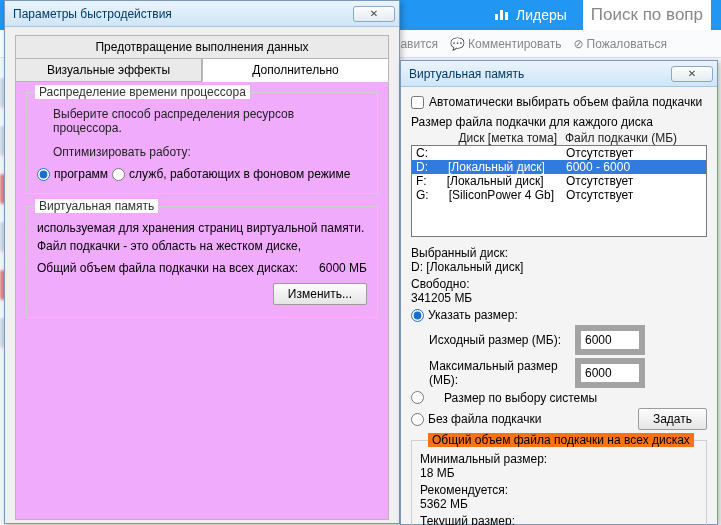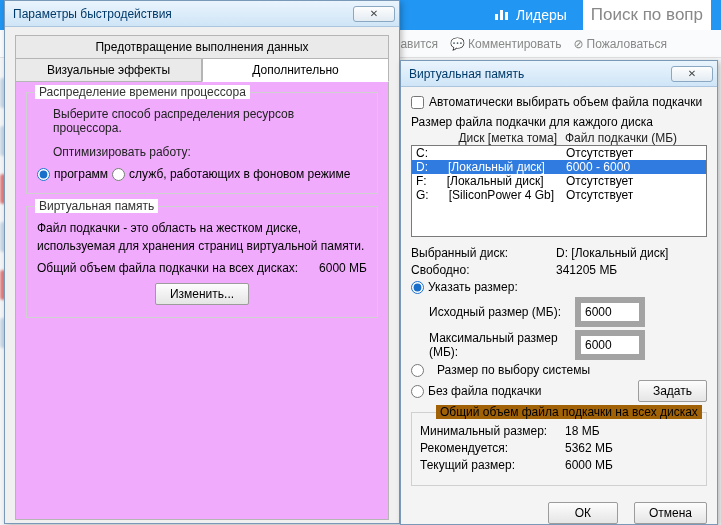--- a/index.html
+++ b/index.html
@@ -119,21 +119,21 @@
   .vm-total-row { display: flex; margin-top: 8px; }
   .vm-total-row .lbl { flex: 1; }
   .btn {
     border: 1px solid #9c9c9c;
     background: linear-gradient(#fdfdfd,#e5e5e5);
     padding: 3px 14px;
     font-size: 12px;
     border-radius: 2px;
     cursor: pointer;
   }
-  .btn-row-right { display: flex; justify-content: center; margin-top: 8px; }
+  .btn-row-right { display: flex; justify-content: flex-end; margin-top: 8px; }
 
   
   .dlg2 { top: 60px; left: 400px; width: 318px; height: 465px; background: #f4f4f4; }
   .dlg2 .body { padding: 8px 10px; }
   .chk-row { display: flex; align-items: center; gap: 5px; margin-bottom: 6px; }
   .drive-list {
     border: 1px solid #7a7a7a;
     background: #fff;
     font-family: Tahoma, sans-serif;
     font-size: 12px;
@@ -141,21 +141,21 @@
     overflow: hidden;
   }
   .drive-header { display: flex; color: #222; padding: 0; font-size: 12px; }
   .drive-header .c1 { width: 150px; padding: 0 4px; text-align: right; }
   .drive-header .c2 { flex: 1; padding: 0 4px; }
   .drive-row { display: flex; padding: 0; }
   .drive-row .c1 { width: 150px; padding: 0 4px; white-space: pre; }
   .drive-row .c2 { flex: 1; padding: 0 4px; }
   .drive-row.selected { background: #2f7bdf; color: #fff; }
 
-  .kv-row { display: flex; margin: 3px 0; }
+  .kv-row { display: flex; margin: 3px 0; flex-direction: column; }
   .kv-row .k { width: 145px; }
   .kv-row .v { flex: 1; }
 
   .subgroup {
     border: 1px solid #d0d0d0;
     padding: 8px 8px 10px 8px;
     margin-top: 6px;
     position: relative;
   }
   .size-row { display: flex; align-items: center; margin: 3px 0; gap: 6px; }
@@ -239,22 +239,22 @@
         </label>
         <label>
           <input type="radio" name="cpu" style="">
           <span>служб, работающих в фоновом режиме</span>
         </label>
       </div>
     </div>
 
     <div class="groupbox">
       <div class="legend">Виртуальная память</div>
+      <div class="vm-text">используемая для хранения страниц виртуальной памяти.</div>
       <div class="vm-text">Файл подкачки - это область на жестком диске,</div>
-      <div class="vm-text">используемая для хранения страниц виртуальной памяти.</div>
       <div class="vm-total-row">
         <div class="lbl">Общий объем файла подкачки на всех дисках:</div>
         <div>6000 МБ</div>
       </div>
       <div class="btn-row-right">
         <button class="btn">Изменить...</button>
       </div>
     </div>
 
   </div>
@@ -316,35 +316,35 @@
     <div class="size-row">
       <div class="lbl" style="padding-left:18px">Исходный размер (МБ):</div>
       <input class="num-input" value="6000" style="">
     </div>
     <div class="size-row">
       <div class="lbl" style="padding-left:18px">Максимальный размер (МБ):</div>
       <input class="num-input" value="6000" style="">
     </div>
 
     <div class="size-row">
-      <label style="display:flex;align-items:flex-end;gap:13px">
+      <label style="display:flex;align-items:flex-start;gap:20px">
         <input type="radio" name="pf" style="">
         <span>Размер по выбору системы</span>
       </label>
     </div>
     <div class="size-row" style="justify-content:space-between">
       <label style="display:flex;align-items:center;gap:4px">
         <input type="radio" name="pf" style="">
         <span>Без файла подкачки</span>
       </label>
       <button class="btn">Задать</button>
     </div>
 
     <div class="subgroup" style="margin-top:10px">
-      <div class="legend" style="position:absolute;top:-8px;left:24px;background:#a16207;padding:0 4px">Общий объем файла подкачки на всех дисках</div>
+      <div class="legend" style="position:absolute;top:-8px;left:16px;background:#f97316;padding:0 4px">Общий объем файла подкачки на всех дисках</div>
       <div class="kv-row">
         <div class="k">Минимальный размер:</div>
         <div class="v">18 МБ</div>
       </div>
       <div class="kv-row">
         <div class="k">Рекомендуется:</div>
         <div class="v">5362 МБ</div>
       </div>
       <div class="kv-row">
         <div class="k">Текущий размер:</div>

